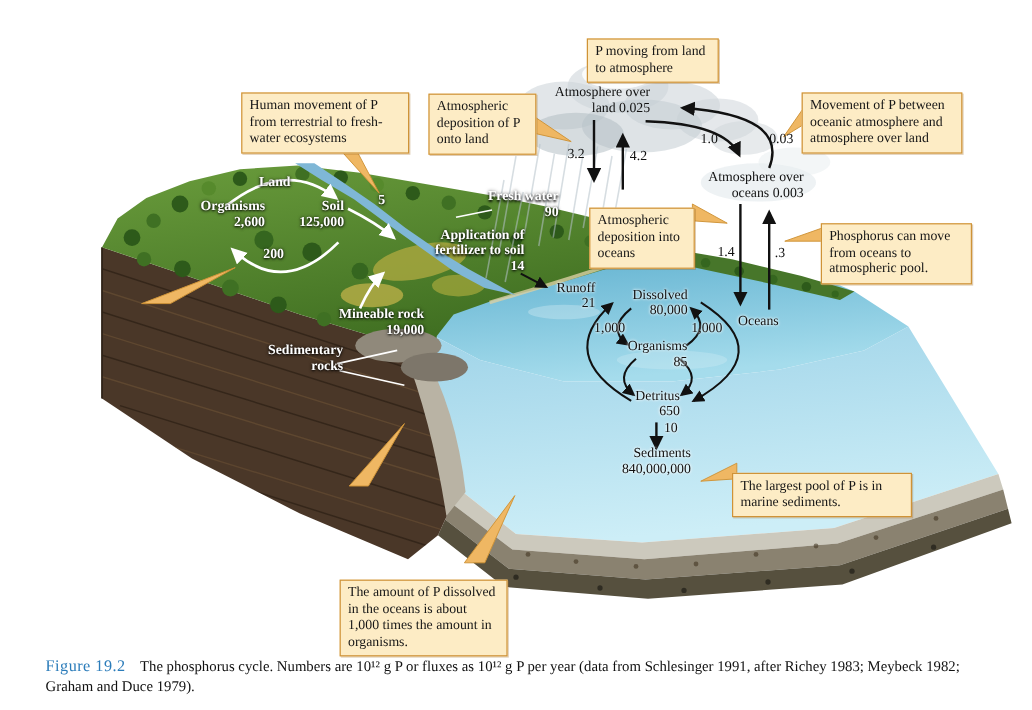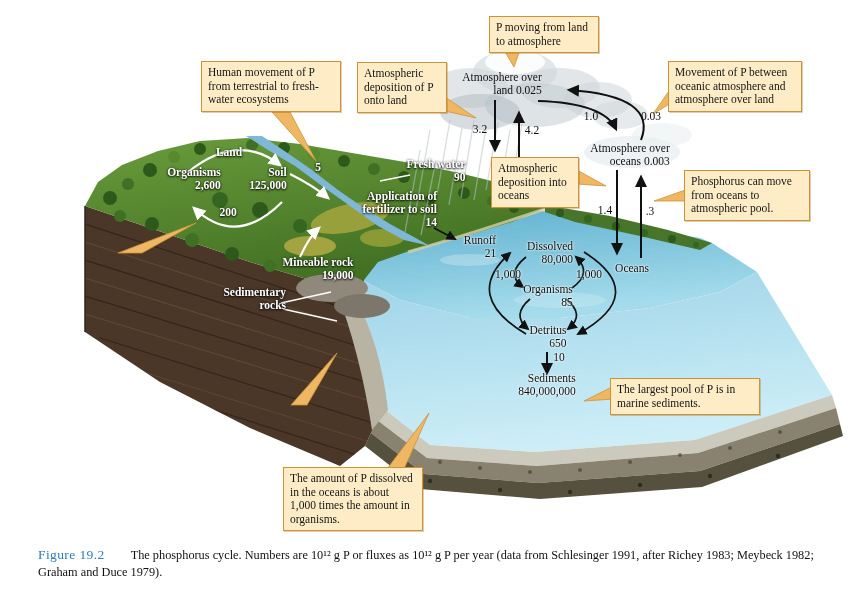--- a/index.html
+++ b/index.html
@@ -7,24 +7,24 @@
        font-family:"Liberation Serif",serif;}
   .art{position:absolute;left:0;top:0;z-index:0;}
   .lbl{position:absolute;z-index:2;font:11.5px/13px "Liberation Serif",serif;color:#101010;
        text-align:right;transform:translateX(-50%);white-space:nowrap;}
   .lbl span{display:block;}
   .wh{color:#fff;font-weight:700;text-shadow:0 1px 2px rgba(0,0,0,.9),0 0 3px rgba(0,0,0,.65);}
   .wrap{white-space:normal;}
   .halo{text-shadow:0 0 3px #fff,0 0 2px #fff;}
   .callout{position:absolute;z-index:3;background:#fdecc5;border:1.2px solid #cf9337;
        padding:4px 6px;font:11.5px/13.5px "Liberation Serif",serif;color:#161616;
-       box-shadow:1px 1px 0 rgba(160,110,40,.35);}
+       box-shadow:1px 1px 0 rgba(160,110,40,.35);margin-top:16px;}
   .caption{position:absolute;left:38px;top:547px;width:798px;z-index:2;
        font:12.3px/16.5px "Liberation Serif",serif;color:#111;}
-  .figlabel{color:#2b7cba;font-size:13.5px;letter-spacing:.4px;margin-right:26px;}
+  .figlabel{color:#2b7cba;font-size:13.5px;letter-spacing:.4px;margin-right:12px;}
 </style>
 </head>
 <body>
 
 <div class="fig">
 
 <svg class="art" width="860" height="540" viewBox="0 0 860 540">
   <defs>
     <linearGradient id="gSea" x1="0" y1="0" x2="0.3" y2="1">
       <stop offset="0" stop-color="#5fb0cf"></stop>

